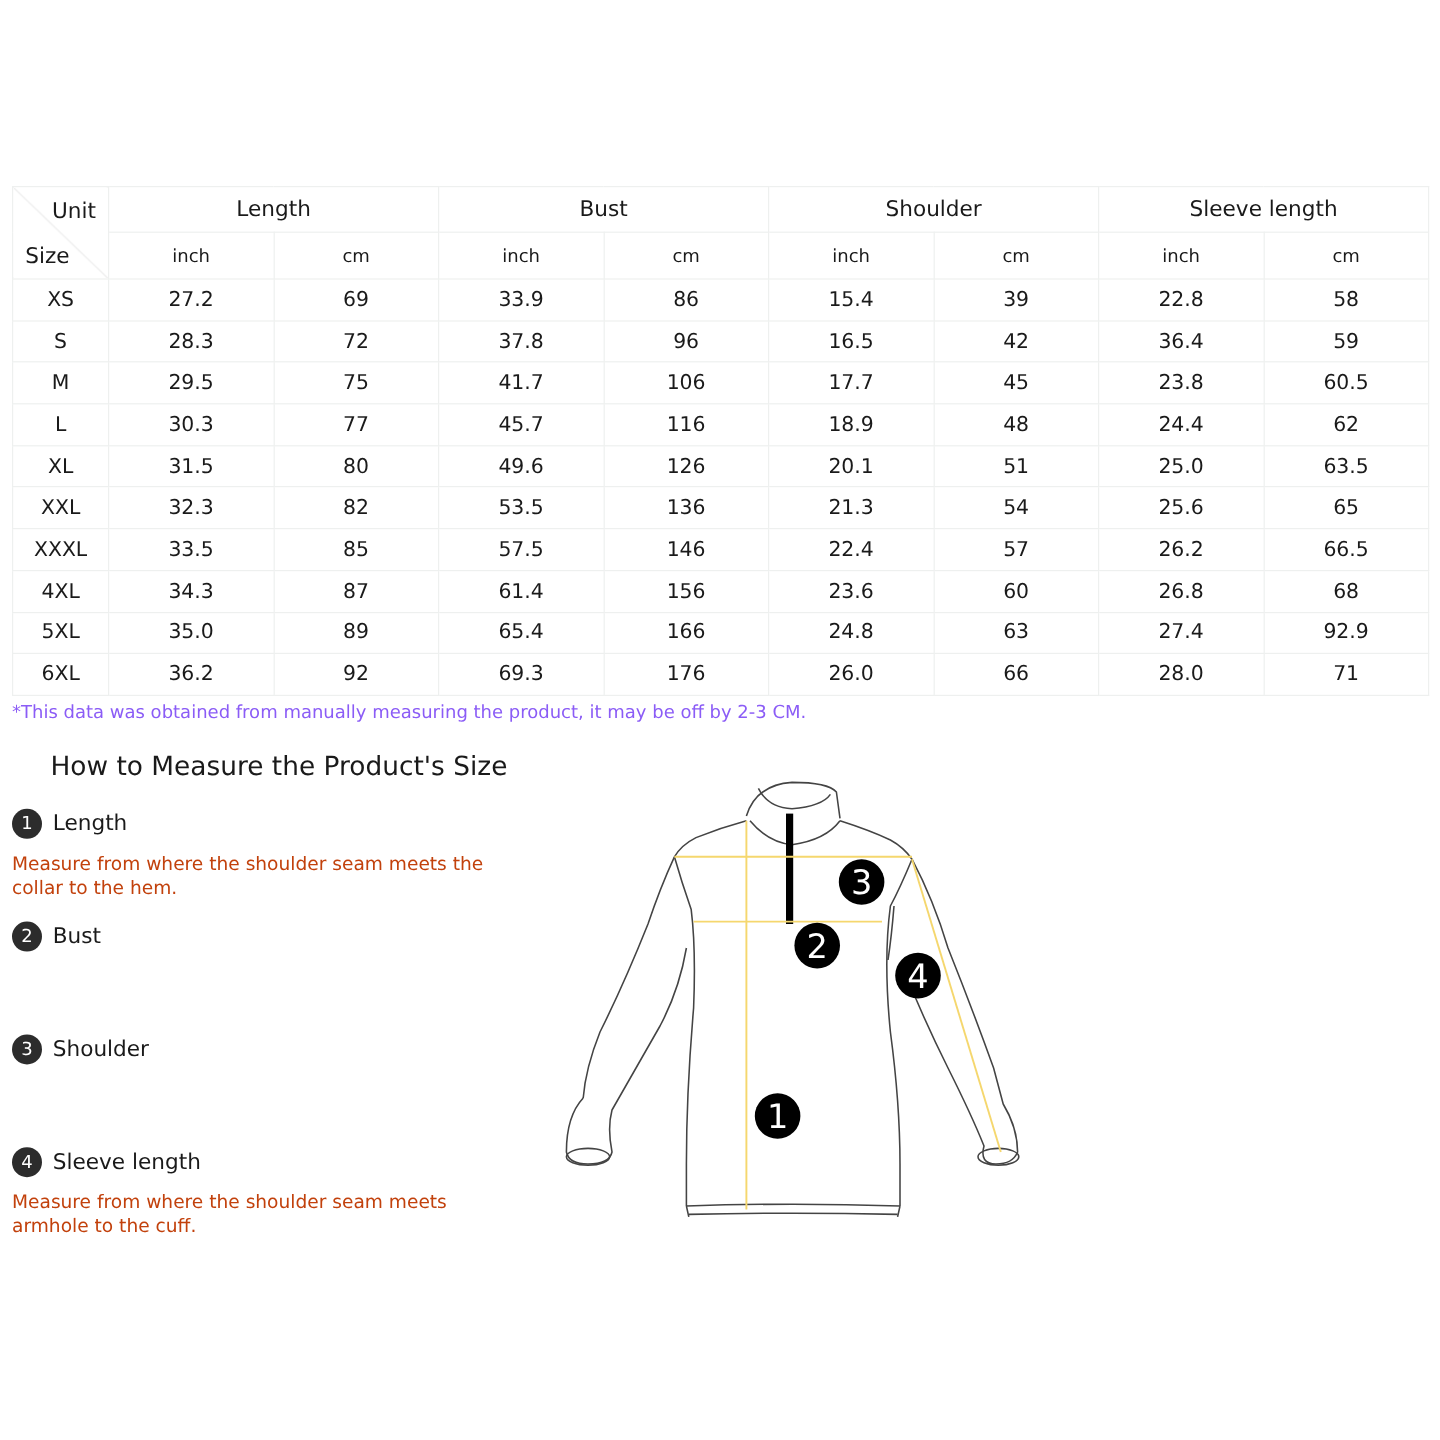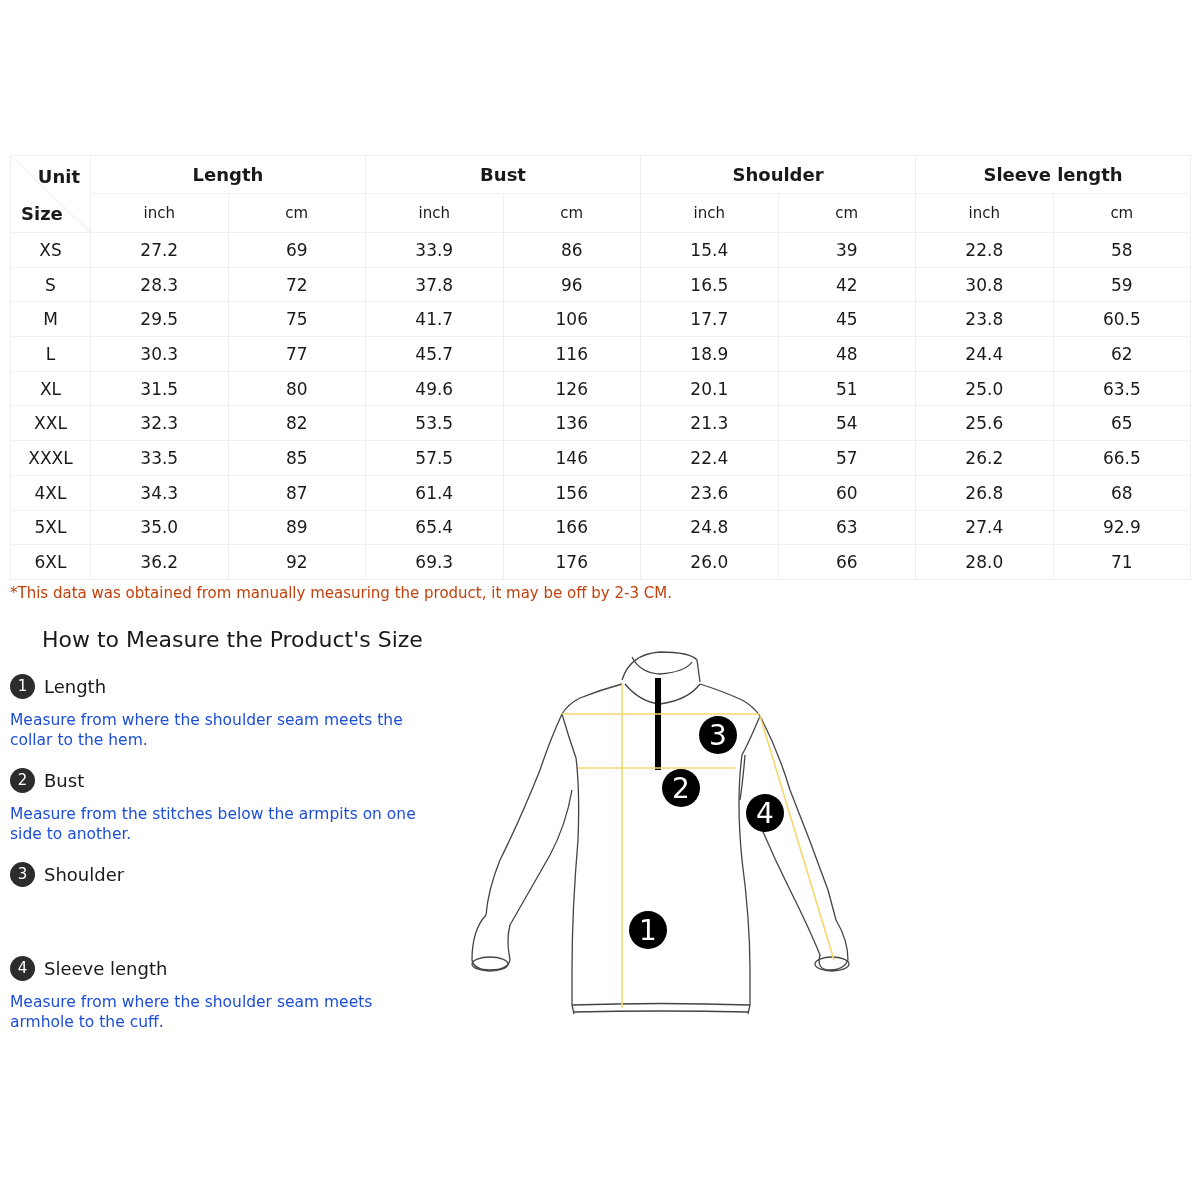--- a/index.html
+++ b/index.html
@@ -8,45 +8,45 @@
 
     .size-table {
       position: absolute; left: 10px; top: 155px; width: 1180px;
       border-collapse: collapse; table-layout: fixed;
       font-size: 17px;
     }
     .size-table td, .size-table th {
       border: 1px solid #eef0ef; text-align: center; font-weight: 400; color: #1a1a1a;
       height: 34.7px; padding: 0;
     }
-    .size-table tr.hdr1 th { height: 38px; font-size: 18px; font-weight: bold; }
+    .size-table tr.hdr1 th { height: 38px; font-size: 18px; }
     .size-table tr.hdr2 th { height: 39px; font-size: 15px; }
     .corner {
       position: relative;
       background: linear-gradient(to top right, transparent calc(50% - 1px), #ececec 50%, transparent calc(50% + 1px));
     }
     .corner .unit { position: absolute; right: 10px; top: 10px; font-size: 18px; }
     .corner .size { position: absolute; left: 10px; bottom: 8px; font-size: 18px; }
 
     .note {
-      position: absolute; left: 10px; top: 584px; font-size: 15px; color: #c2410c;
+      position: absolute; left: 10px; top: 584px; font-size: 15px; color: #8b5cf6;
     }
 
     .guide-title {
       position: absolute; left: 10px; top: 627px; font-size: 22px; color: #1a1a1a; font-weight: 400; margin-left: 32px;
     }
     .guide-list { position: absolute; left: 10px; top: 672px; width: 420px; }
     .guide-item { height: 94px; }
     .guide-head { display: flex; align-items: center; height: 28px; }
     .badge {
       width: 25px; height: 25px; border-radius: 50%; background: #2c2c2c; color: #fff;
       font-size: 15px; display: flex; align-items: center; justify-content: center; margin-right: 9px;
     }
     .guide-name { font-size: 18px; }
-    .guide-desc { margin-top: 10px; font-size: 15.5px; line-height: 20px; color: #1d4ed8; width: 410px; }
+    .guide-desc { margin-top: 10px; font-size: 15.5px; line-height: 20px; color: #c2410c; width: 410px; }
 
     .diagram { position: absolute; left: 460px; top: 640px; width: 400px; height: 390px; }
   </style>
 </head>
 <body>
 
 <table class="size-table">
   <colgroup>
     <col style="width:80px">
     <col span="8" style="width:137.5px">
@@ -86,21 +86,21 @@
         <td>58</td>
       </tr>
       <tr>
         <td>S</td>
         <td>28.3</td>
         <td>72</td>
         <td>37.8</td>
         <td>96</td>
         <td>16.5</td>
         <td>42</td>
-        <td>30.8</td>
+        <td>36.4</td>
         <td>59</td>
       </tr>
       <tr>
         <td>M</td>
         <td>29.5</td>
         <td>75</td>
         <td>41.7</td>
         <td>106</td>
         <td>17.7</td>
         <td>45</td>
@@ -197,21 +197,20 @@
       <span class="badge">1</span>
       <span class="guide-name">Length</span>
     </div>
     <div class="guide-desc">Measure from where the shoulder seam meets the collar to the hem.</div>
   </div>
   <div class="guide-item">
     <div class="guide-head">
       <span class="badge">2</span>
       <span class="guide-name">Bust</span>
     </div>
-    <div class="guide-desc">Measure from the stitches below the armpits on one side to another.</div>
   </div>
   <div class="guide-item">
     <div class="guide-head">
       <span class="badge">3</span>
       <span class="guide-name">Shoulder</span>
     </div>
   </div>
   <div class="guide-item">
     <div class="guide-head">
       <span class="badge">4</span>

